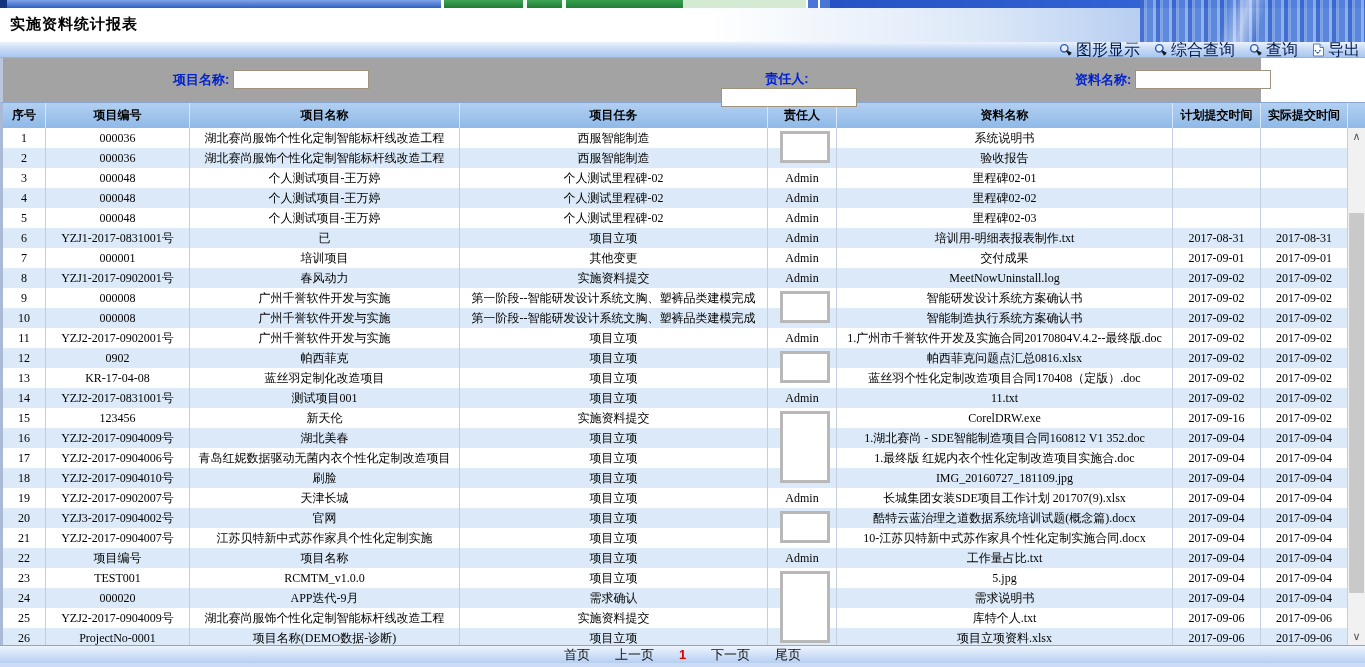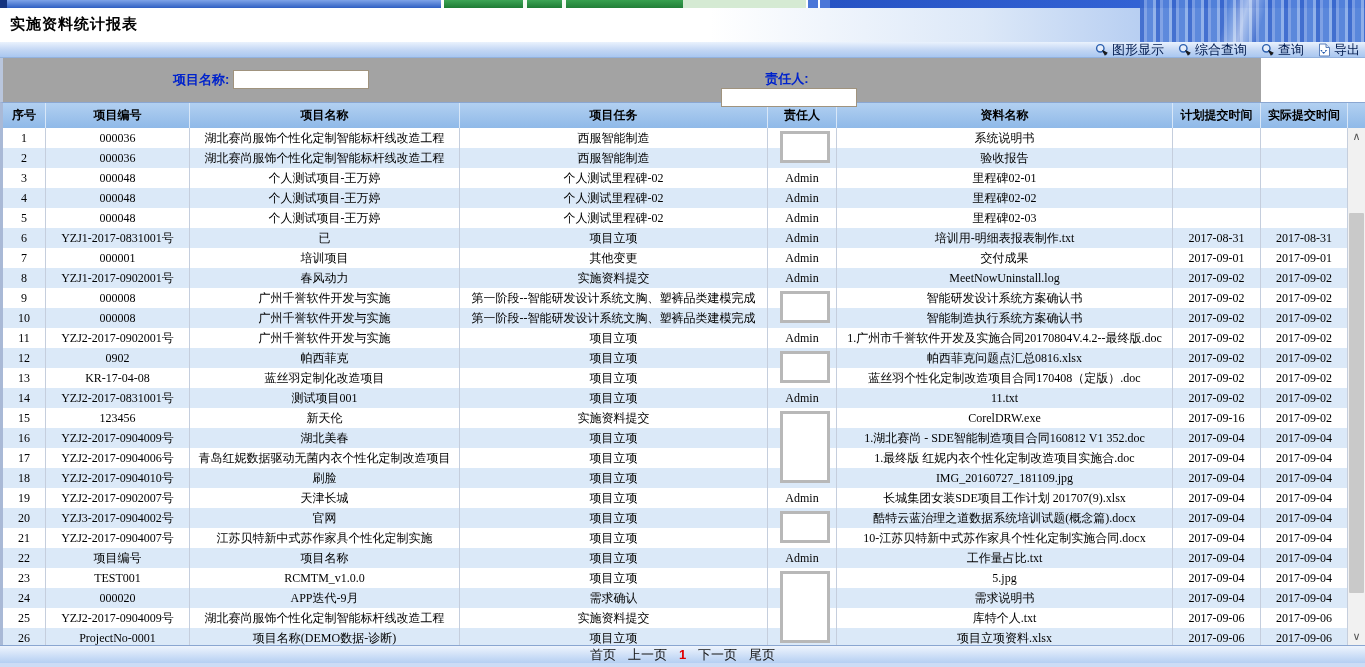--- a/index.html
+++ b/index.html
@@ -28,21 +28,21 @@
   .building { position:absolute; right:0; top:-8px; width:225px; height:42px; opacity:.9;
     background:
       linear-gradient(105deg, rgba(255,255,255,0) 38%, rgba(255,255,255,.55) 46%, rgba(255,255,255,0) 54%),
       repeating-linear-gradient(90deg,#3a68cd 0 4px,#7d9fe4 4px 7px,#5583da 7px 13px,#91b1ea 13px 16px),
       #3765cc; }
 
   
   .toolbar { height:16px; width:1365px; display:flex; align-items:center; justify-content:flex-end;
     gap:14px; padding-right:5px;
     background:linear-gradient(180deg,#eaf2fd,#c2d6f4 55%,#a9c7f0); border-bottom:1px solid #93b2de; }
-  .tool { display:flex; align-items:center; gap:3px; font-size:13px; color:#001a4d; cursor:pointer; line-height:14px; }
+  .tool { display:flex; align-items:center; gap:3px; font-size:16px; color:#001a4d; cursor:pointer; line-height:14px; }
 
   
   .search-panel { position:relative; height:44px; width:1261px; background:#a3a3a3; border-left:3px solid #b9c6dd; }
   .sgroup { position:absolute; top:12px; display:flex; align-items:center; }
   .slabel { font-size:13px; font-weight:bold; color:#0023cc; white-space:nowrap; }
   .sinput { width:136px; height:19px; margin-left:4px; border:1px solid #a0937e; background:#fff; font-size:12px; padding:0 2px; }
   .g1 { left:170px; } .g2 { left:714px;flex-direction:column; } .g3 { left:1072px; }
 
   
   .grid-header { display:flex; width:1365px; height:26px; line-height:25px;
@@ -60,21 +60,21 @@
   .owner-box { position:absolute; left:777px; width:50px; background:#fff; border:3px solid #b8b8b8; }
 
   
   .vscroll { position:absolute; right:0; top:0; width:17px; height:517px; background:#f1f1f1; }
   .varrow { position:absolute; left:0; width:17px; height:17px; background:#f1f1f1; color:#555;
     font-size:11px; text-align:center; line-height:16px; cursor:pointer; }
   .va-up { top:0; } .va-down { bottom:0; }
   .vthumb { position:absolute; left:1px; top:85px; width:15px; height:380px; background:#c9c9c9; border-radius:1px; cursor:pointer; }
 
   
-  .pager { height:18px; width:1365px; display:flex; align-items:center; justify-content:center; gap:12px;
+  .pager { height:18px; width:1365px; display:flex; align-items:center; justify-content:center; gap:25px;
     background:linear-gradient(180deg,#eef4fd,#b5cff2); border-top:1px solid #8aa6d1;
     font-size:13px; color:#111; font-family:"Liberation Serif","DejaVu Serif",serif; }
   .pager .plink { cursor:pointer; }
   .pager .pcur { color:#e00000; font-weight:bold; font-family:"Liberation Sans",sans-serif; }
   .bottom-strip { height:4px; width:1365px; background:#ccdcf5; }
 
   svg { display:block; }
 </style>
 </head>
 <body>
@@ -146,20 +146,24 @@
 
 <div class="search-panel">
   <div class="sgroup g1">
     <span class="slabel">项目名称:</span>
     <input class="sinput" value="" style="">
   </div>
   <div class="sgroup g2">
     <span class="slabel">责任人:</span>
     <input class="sinput" value="" style="">
   </div>
+  <div class="sgroup g3">
+    <span class="slabel">资料名称:</span>
+    <input class="sinput" value="" style="">
+  </div>
 </div>
 
 <div class="grid-header">
   <div class="cell c0">序号</div>
   <div class="cell c1">项目编号</div>
   <div class="cell c2">项目名称</div>
   <div class="cell c3">项目任务</div>
   <div class="cell c4">责任人</div>
   <div class="cell c5">资料名称</div>
   <div class="cell c6">计划提交时间</div>

